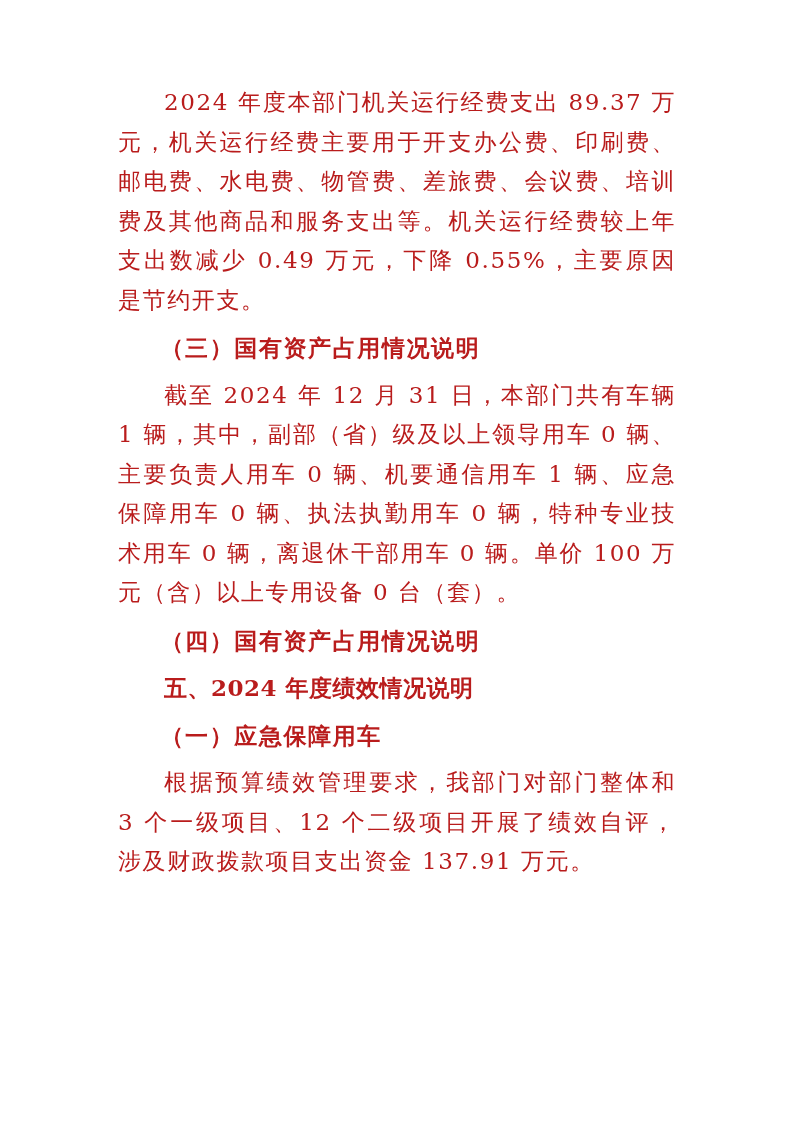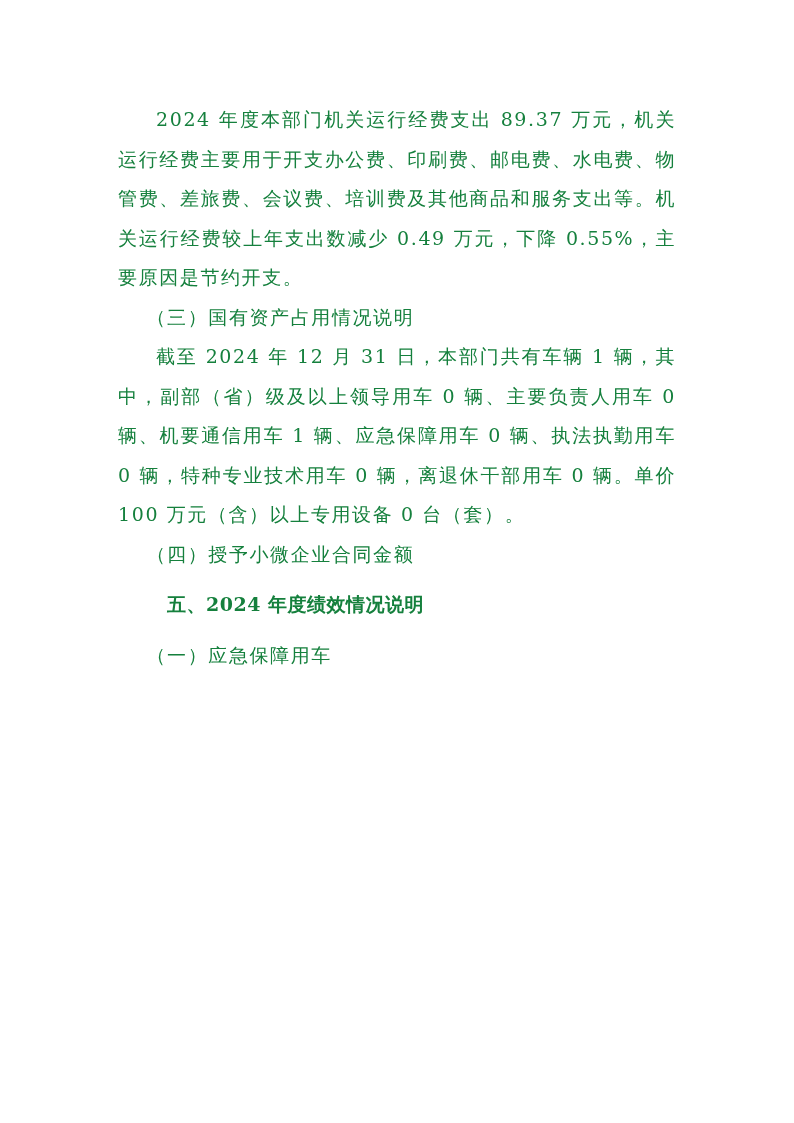--- a/index.html
+++ b/index.html
@@ -1,34 +1,35 @@
 <!DOCTYPE html>
 <html><head>
 <meta charset="utf-8">
 <style>
   html, body { margin: 0; padding: 0; background: #ffffff; }
   body { width: 794px; height: 1123px; position: relative; overflow: hidden; }
   .page {
     position: absolute;
     left: 118px;
-    top: 100px;
+    top: 83px;
     width: 558px;
     font-family: "DejaVu Serif", "Liberation Serif", serif;
-    color: #15803d;
-    font-size: 19px;
+    color: #b91c1c;
+    font-size: 23px;
     line-height: 39.5px;
     letter-spacing: 1.6px;
   }
   .para { margin: 0; text-indent: 2em; text-align: justify; }
-  .heading-sub { margin: 0; padding-left: 2em; font-weight: normal; text-indent: -0.5em; }
-  .heading-main { margin: 11px; padding-left: 2em; font-weight: bold; letter-spacing: 0.5px; }
+  .heading-sub { margin: 8px; padding-left: 2em; font-weight: bold; text-indent: -0.5em; }
+  .heading-main { margin: 0; padding-left: 2em; font-weight: bold; letter-spacing: 0.5px; }
 </style>
 </head>
 <body>
 
 <div class="page">
   <p class="para">2024 年度本部门机关运行经费支出 89.37 万元，机关运行经费主要用于开支办公费、印刷费、邮电费、水电费、物管费、差旅费、会议费、培训费及其他商品和服务支出等。机关运行经费较上年支出数减少 0.49 万元，下降 0.55%，主要原因是节约开支。</p>
   <p class="heading-sub">（三）国有资产占用情况说明</p>
   <p class="para">截至 2024 年 12 月 31 日，本部门共有车辆 1 辆，其中，副部（省）级及以上领导用车 0 辆、主要负责人用车 0 辆、机要通信用车 1 辆、应急保障用车 0 辆、执法执勤用车 0 辆，特种专业技术用车 0 辆，离退休干部用车 0 辆。单价 100 万元（含）以上专用设备 0 台（套）。</p>
-  <p class="heading-sub">（四）授予小微企业合同金额</p>
+  <p class="heading-sub">（四）国有资产占用情况说明</p>
   <p class="heading-main">五、2024 年度绩效情况说明</p>
   <p class="heading-sub">（一）应急保障用车</p>
+  <p class="para">根据预算绩效管理要求，我部门对部门整体和 3 个一级项目、12 个二级项目开展了绩效自评，涉及财政拨款项目支出资金 137.91 万元。</p>
 </div>
 
 </body></html>

